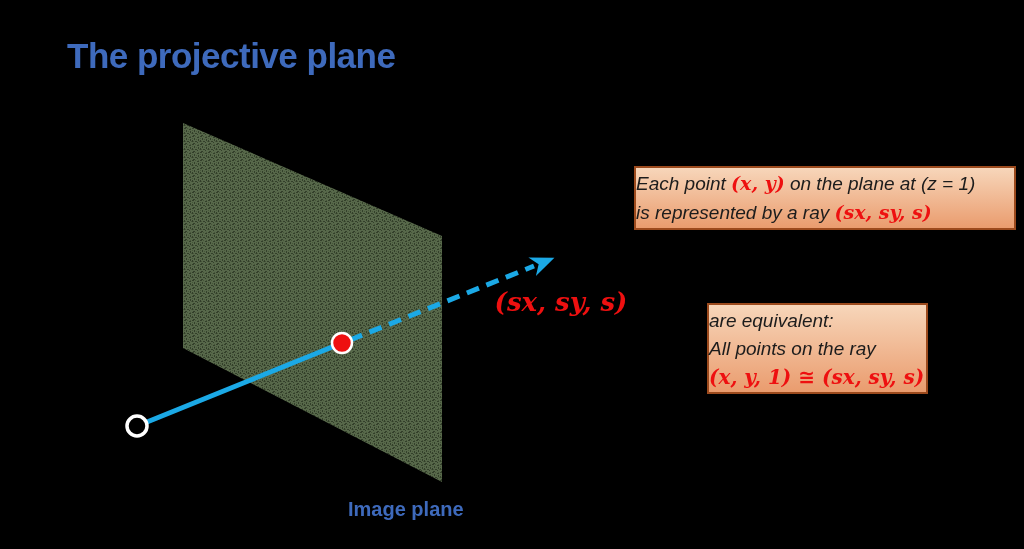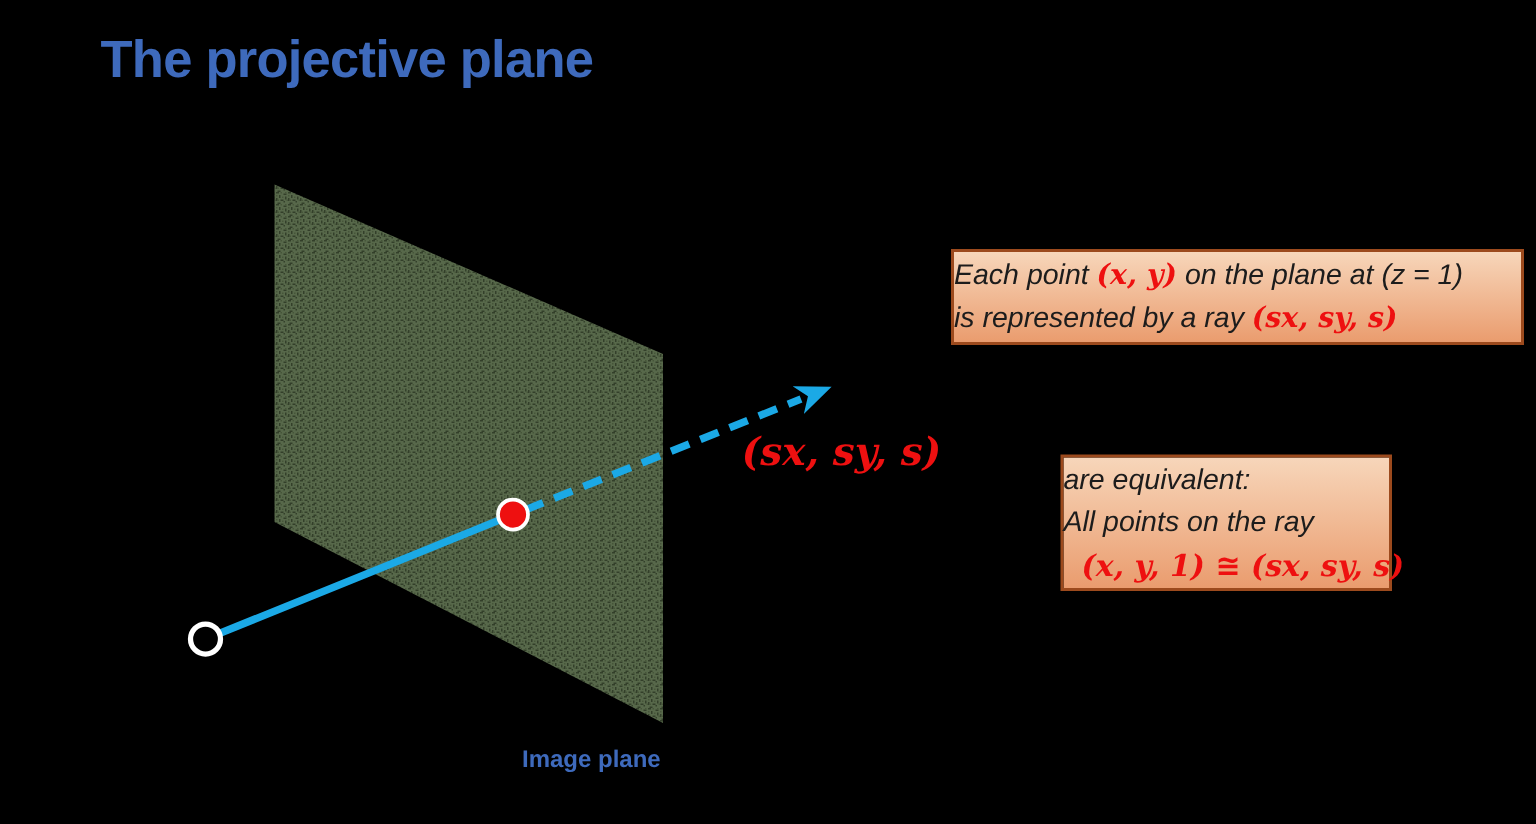--- a/index.html
+++ b/index.html
@@ -2,21 +2,21 @@
 <html style="--background: #000000; --title-blue: #3e6abc; --ray-cyan: #1ba9e6; --accent-red: #ee1010; --plane-green-base: #57684a; --plane-green-dark: #333f2a; --plane-green-mid: #465539; --box-border: #9c4a1d; --box-fill-top: #f7d6ba; --box-fill-bottom: #ea9c6e; --box-text: #1c1c1c; --marker-ring-white: #ffffff;"><head>
 <meta charset="utf-8">
 <style>
   html,body { margin:0; padding:0; background:#000; }
   .slide {
     position:relative; width:1024px; height:549px;
     background:var(--background,#000); overflow:hidden;
     font-family:"Liberation Sans", sans-serif;
   }
   .page-title {
-    position:absolute; left:67px; top:20px;
+    position:absolute; left:67px; top:36px;
     font-size:35px; font-weight:bold; color:var(--title-blue);
     letter-spacing:-0.5px; white-space:nowrap;
   }
   .diagram-svg { position:absolute; left:0; top:0; }
 
   
   .tx-base { fill:var(--plane-green-base); }
   .tx-dark { fill:var(--plane-green-dark); }
   .tx-mid  { fill:var(--plane-green-mid); }
 
@@ -30,39 +30,39 @@
   
   .math-label {
     position:absolute; font-family:"DejaVu Serif","DejaVu Sans",serif;
     font-style:italic; color:var(--accent-red); white-space:nowrap;
   }
   .label-xy1   { left:303px; top:356px; width:112px; text-align:center; font-size:29px; }
   .label-sxsys { left:487px; top:287px; width:148px; text-align:center; font-size:26px; font-weight:bold; }
 
   .plane-label {
     position:absolute; left:348px; top:498px;
-    font-size:16px; font-weight:bold; color:var(--title-blue); white-space:nowrap;
+    font-size:20px; font-weight:bold; color:var(--title-blue); white-space:nowrap;
   }
 
   
   .callout {
     position:absolute; box-sizing:border-box;
     border:2px solid var(--box-border);
     background:linear-gradient(180deg, var(--box-fill-top) 0%, var(--box-fill-bottom) 100%);
     color:var(--box-text); font-style:italic; text-align:left;
     display:flex; flex-direction:column; justify-content:center;
   }
   .callout .line { white-space:nowrap; }
   .callout-each-point { left:634px; top:166px; width:382px; height:64px; font-size:19px; line-height:28px; }
   .callout-equivalence { left:707px; top:303px; width:221px; height:91px; font-size:19px; line-height:28px; }
   .mathred {
     font-family:"DejaVu Serif","DejaVu Sans",serif;
     color:var(--accent-red); font-weight:bold; font-style:italic;
   }
-  .callout-equivalence .mathred { font-size:20px;margin-left:12px; }
+  .callout-equivalence .mathred { font-size:20px; }
 </style>
 </head>
 <body>
 
 <div class="slide">
 
   <div class="page-title">The projective plane</div>
 
   <svg class="diagram-svg" width="1024" height="549" viewBox="0 0 1024 549">
     <defs>

